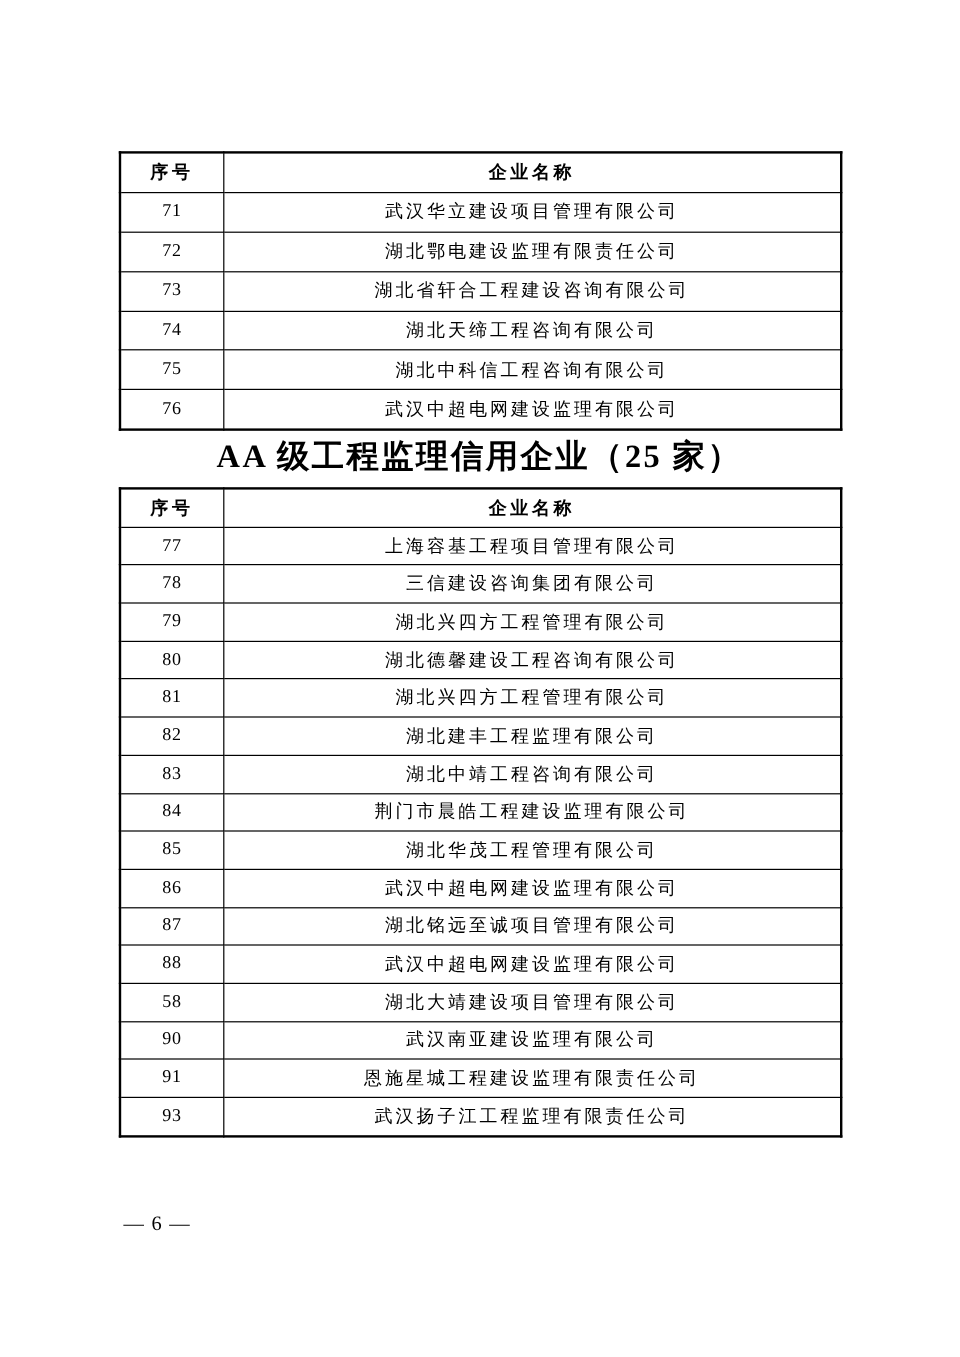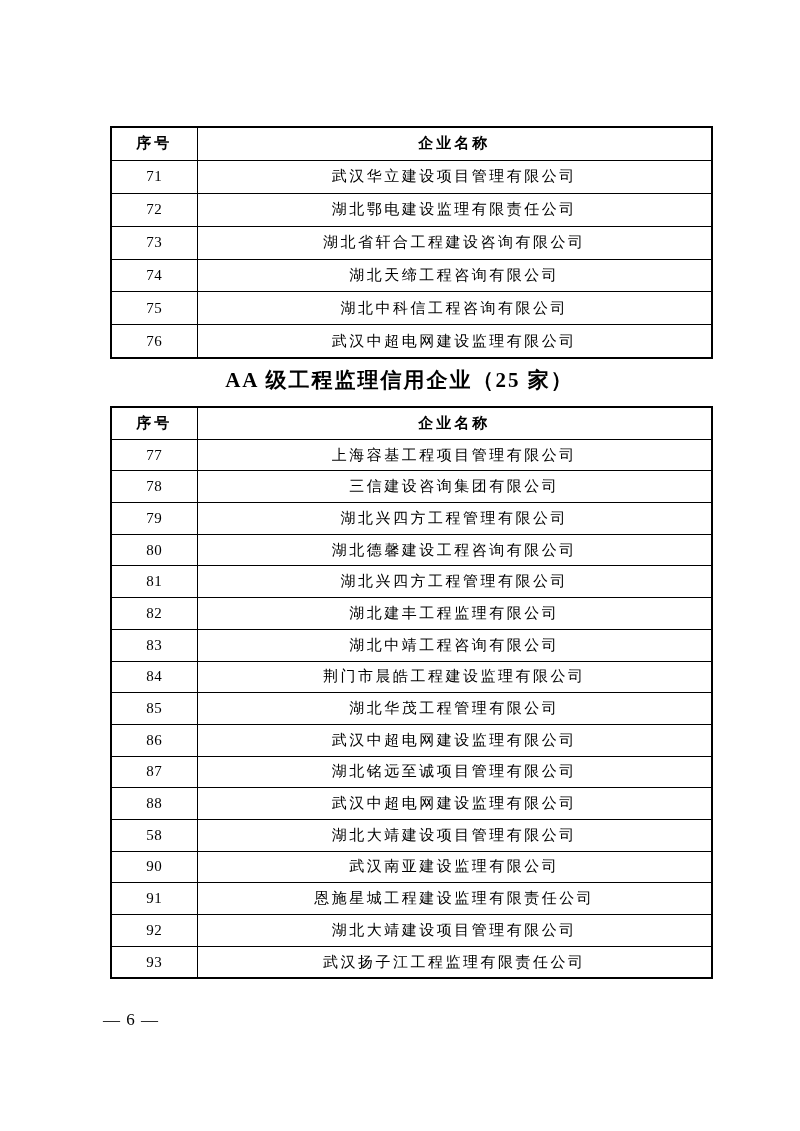--- a/index.html
+++ b/index.html
@@ -11,21 +11,21 @@
     position: relative;
     width: 800px;
     height: 1131px;
     background: #ffffff;
     font-family: "Liberation Serif", "DejaVu Serif", serif;
     color: #000000;
     overflow: hidden;
   }
   .doc-table {
     position: absolute;
-    left: 110px;
+    left: 99px;
     width: 601px;
     border-collapse: collapse;
     table-layout: fixed;
     border: 2px solid #000000;
   }
   .doc-table col.col-no   { width: 86px; }
   .doc-table col.col-name { width: 515px; }
   .doc-table th, .doc-table td {
     border: 1px solid #000000;
     text-align: center;
@@ -50,21 +50,21 @@
   #table-second { top: 406px; }
   #table-second th, #table-second td { height: 30.7px; }
   .section-title {
     position: absolute;
     top: 363px;
     left: 99px;
     width: 601px;
     height: 34px;
     line-height: 34px;
     text-align: center;
-    font-size: 21px;
+    font-size: 27px;
     font-weight: bold;
     letter-spacing: 2px;
     white-space: nowrap;
   }
   .page-footer {
     position: absolute;
     top: 1010px;
     left: 103px;
     font-size: 17px;
     letter-spacing: 1px;
@@ -204,24 +204,20 @@
         <tr>
           <td class="no">90</td>
           <td class="name">武汉南亚建设监理有限公司</td>
         </tr>
 
         <tr>
           <td class="no">91</td>
           <td class="name">恩施星城工程建设监理有限责任公司</td>
         </tr>
 
-        <tr>
-          <td class="no">92</td>
-          <td class="name">湖北大靖建设项目管理有限公司</td>
-        </tr>
 
         <tr>
           <td class="no">93</td>
           <td class="name">武汉扬子江工程监理有限责任公司</td>
         </tr>
       </tbody>
   </table>
 
   <div class="page-footer">— 6 —</div>
 

